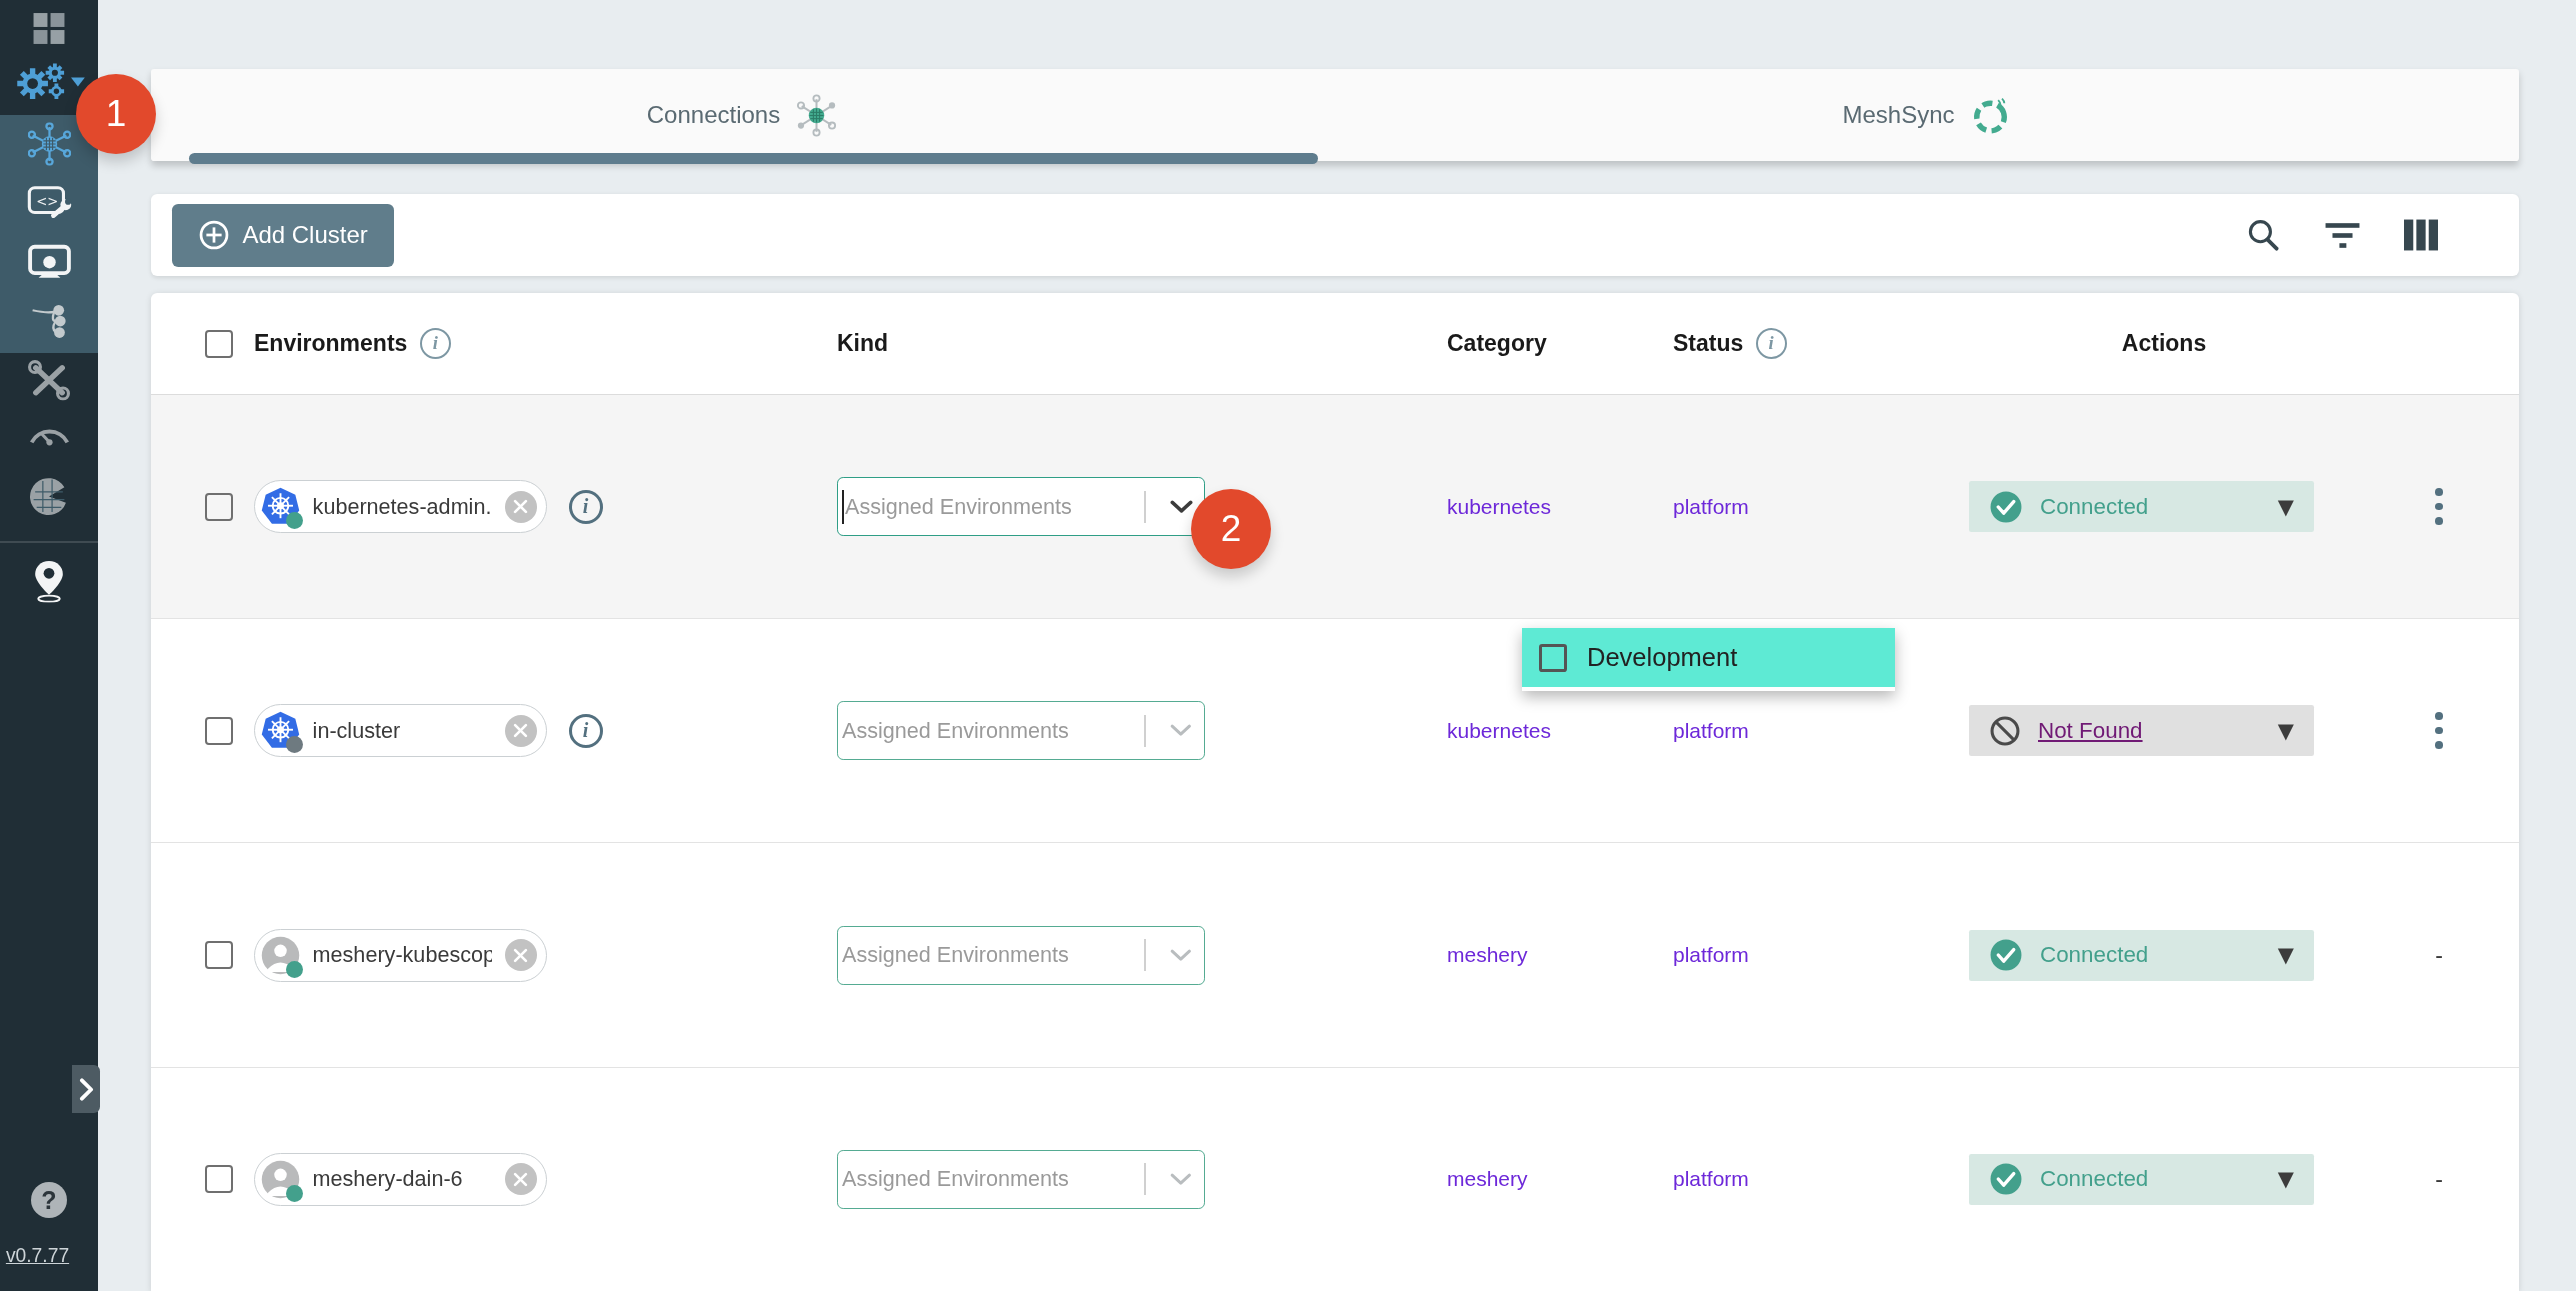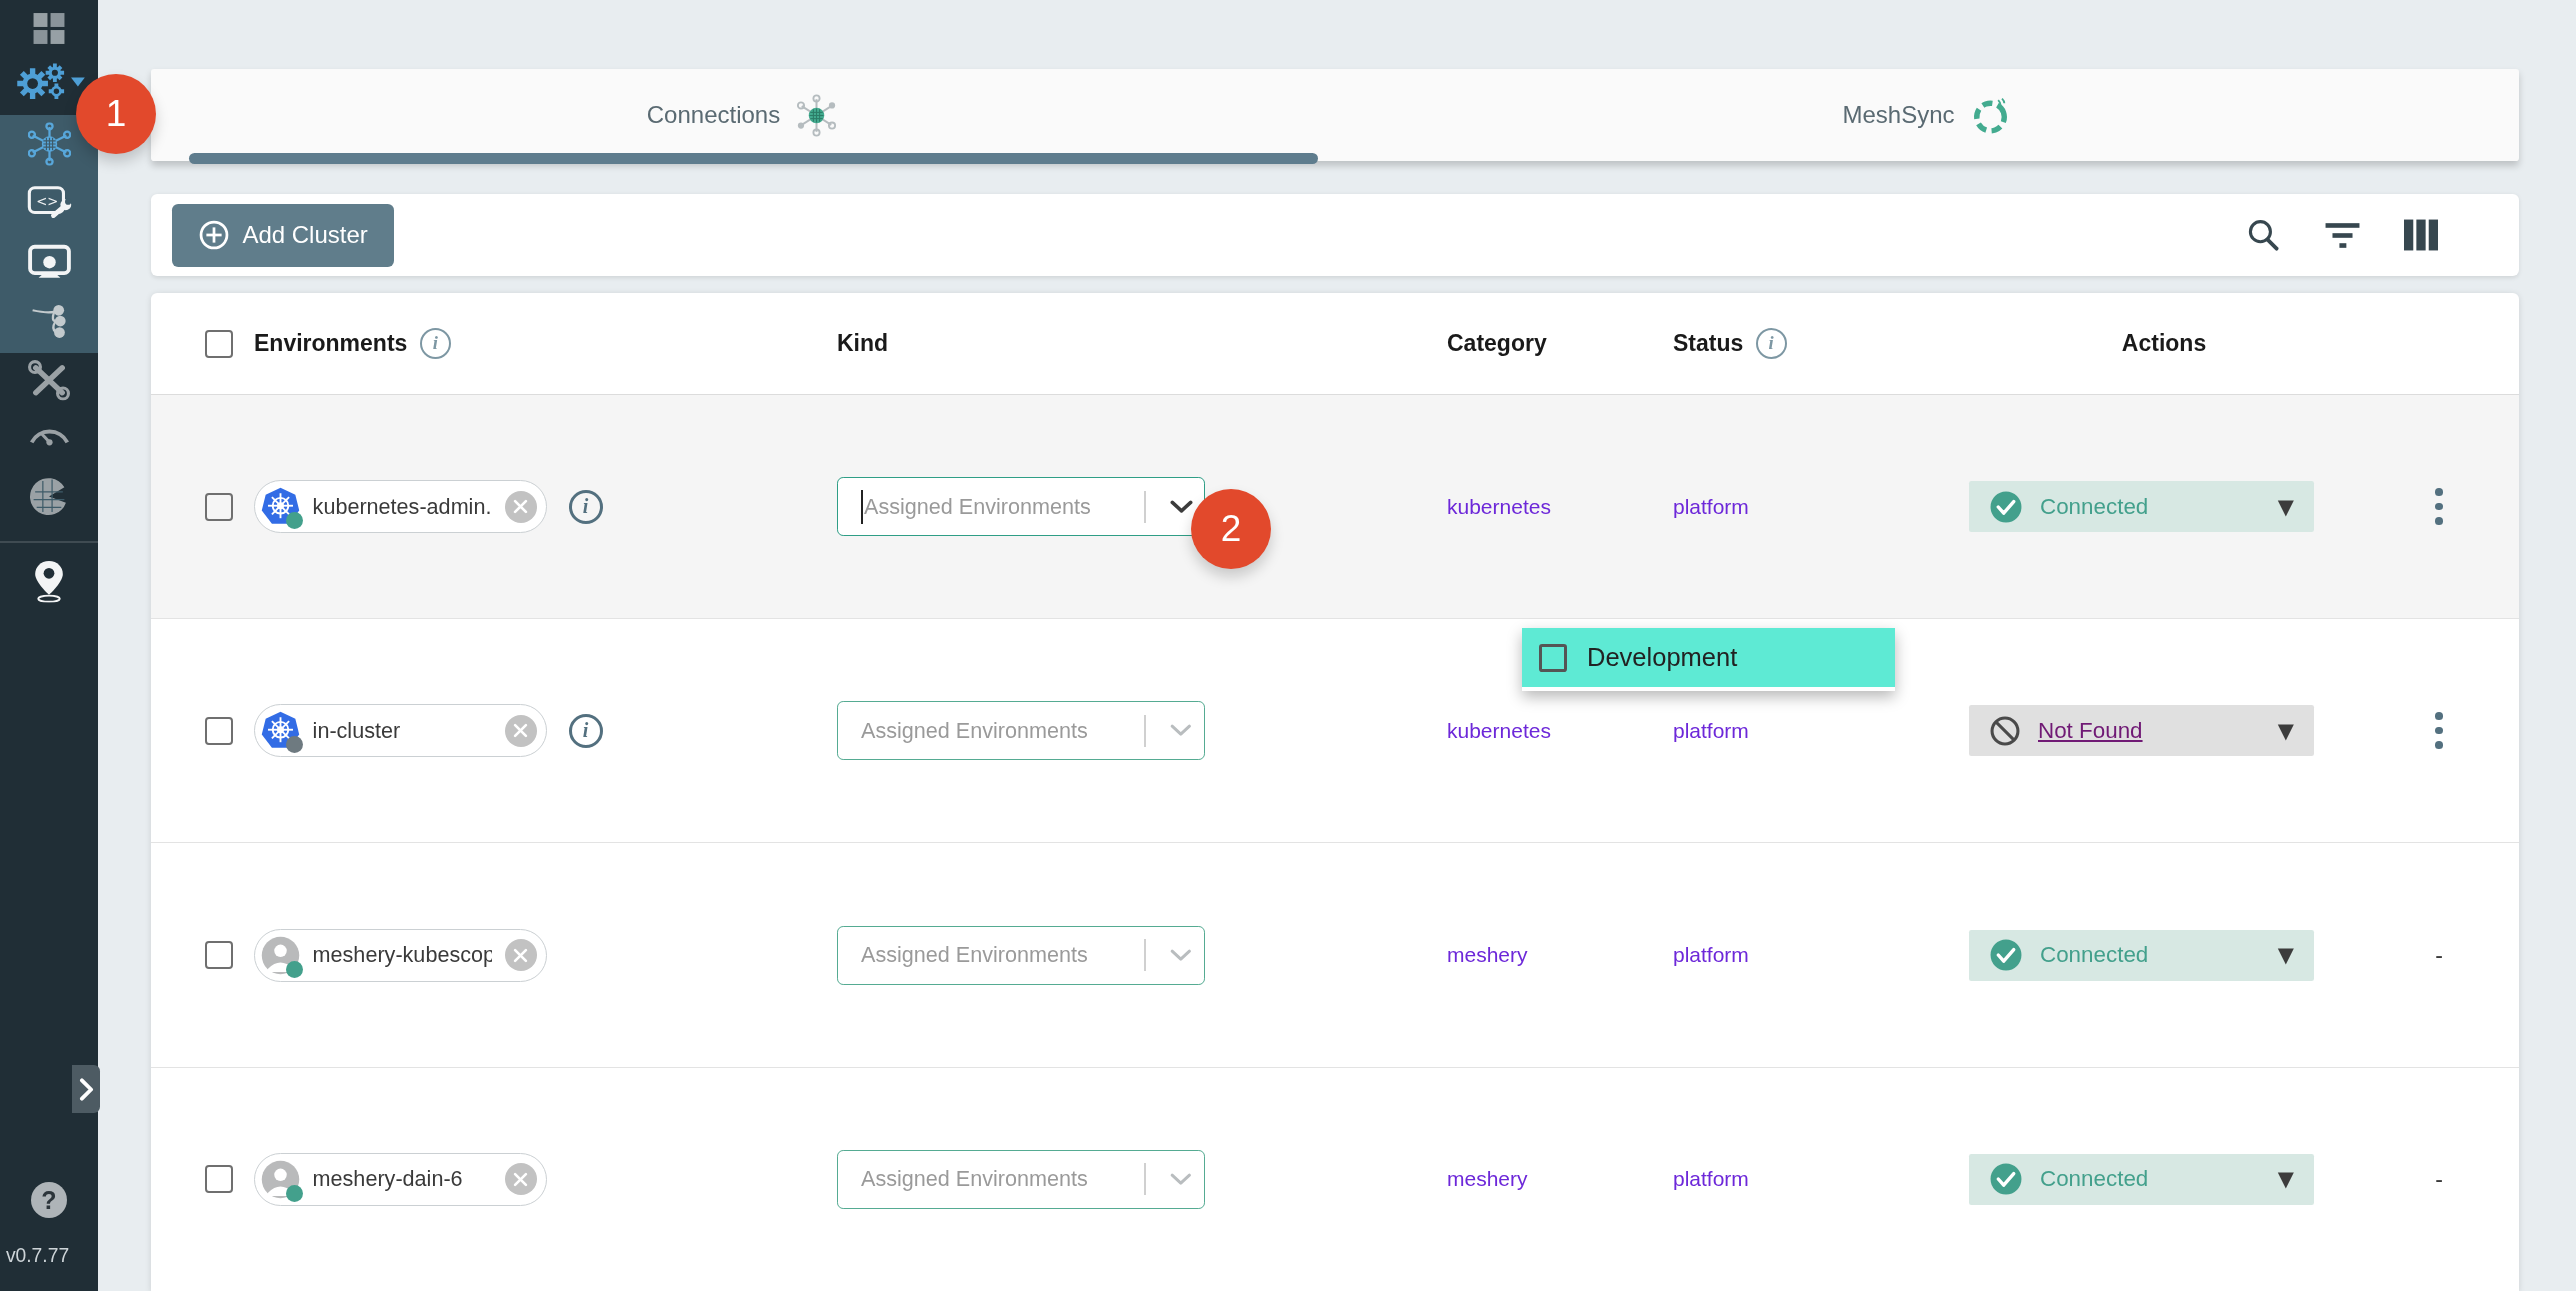--- a/index.html
+++ b/index.html
@@ -36,21 +36,21 @@
     z-index:31;
   }
   .help-circle {
     position:absolute; left:31px; top:1182px; width:36px; height:36px;
     border-radius:50%; background:#aeb4b8; color:#2c353b;
     display:flex; align-items:center; justify-content:center;
     font-size:25px; font-weight:700; cursor:pointer;
   }
   .version {
     position:absolute; left:0; top:1245px; width:75px; text-align:center;
-    color:#cdd4d8; font-size:19.3px;
+    color:#cdd4d8; font-size:19.3px;text-decoration:underline;
   }
   
   .tabcard {
     position:absolute; left:151px; top:69px; width:2368px; height:92px;
     background:#fafafa; border-radius:3.1px;
     box-shadow:0 4.6px 7.7px rgba(0,0,0,0.18);
     display:flex; z-index:5;
   }
   .tab {
     flex:1; display:flex; align-items:center; justify-content:center;
@@ -136,21 +136,21 @@
   .hinfo {
     width:31px; height:31px; border:2.3px solid #7d97a3; color:#7d97a3;
     border-radius:50%; font-size:18.5px; font-weight:700;
     display:flex; align-items:center; justify-content:center;
     font-family:"Liberation Serif", serif; font-style:italic; cursor:pointer;
   }
   
   .envselect {
     width:368px; height:59px; border-radius:6.2px; background:#fff;
     border:1.5px solid #55ab92; display:flex; align-items:center;
-    padding-left:23px; cursor:text; position:relative;
+    padding-left:4px; cursor:text; position:relative;
   }
   .envselect.focused { border-color:#2f9e86; }
   .caret-cursor { width:1.5px; height:34px; background:#222; margin-right:1.5px; }
   .env-placeholder { font-size:21.6px; color:#9a9a9a; flex:1; white-space:nowrap; overflow:hidden; }
   .env-div { width:1.5px; height:32px; background:#d0d0d0; margin:0 12.4px 0 6.2px; }
   .env-chevron { width:46px; display:flex; align-items:center; justify-content:center; cursor:pointer; }
   .dropdown-panel {
     position:absolute; left:685px; top:151px; width:373px; height:63px;
     background:#5eead4; box-shadow:0 6.2px 14px rgba(0,0,0,0.28);
     display:flex; align-items:center; padding-left:17px; gap:20px; z-index:10;

